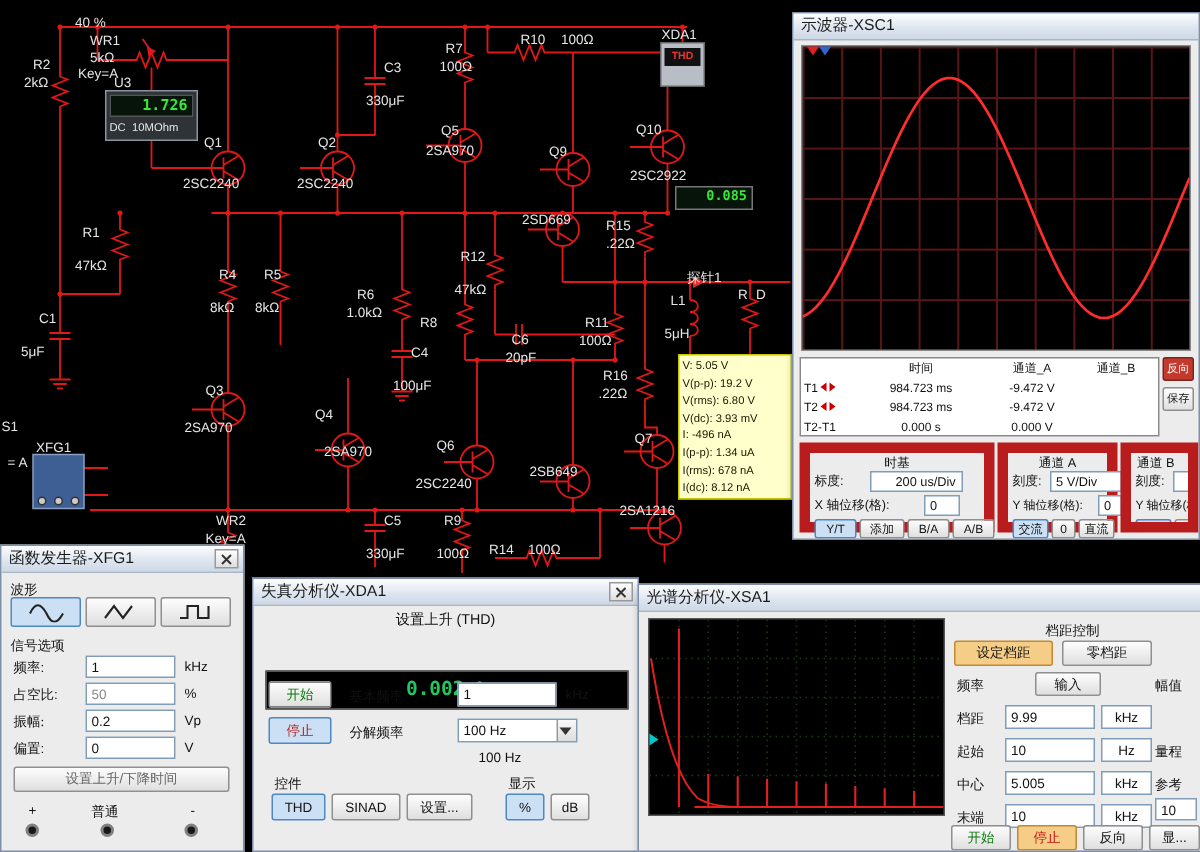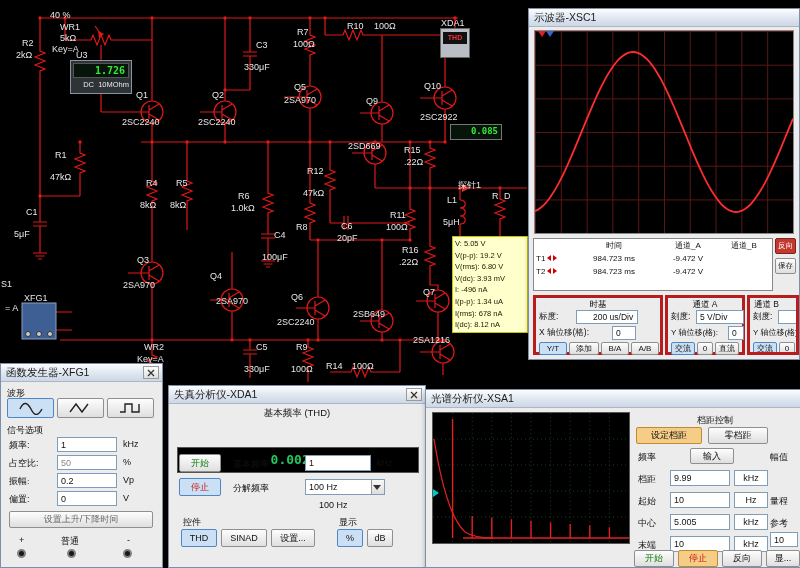--- a/index.html
+++ b/index.html
@@ -2,37 +2,37 @@
 <html><head>
 <meta charset="utf-8">
 <style>
   *{margin:0;padding:0;box-sizing:border-box;}
   html,body{width:800px;height:568px;overflow:hidden;background:#000;}
   #screen{position:relative;width:800px;height:568px;background:#000;font-family:"Liberation Sans",sans-serif;}
   #circuit-svg{position:absolute;left:0;top:0;z-index:1;}
   .clabel{position:absolute;color:#e6e6e6;font-size:9px;line-height:10px;white-space:pre;z-index:2;}
   #u3-meter{position:absolute;left:70px;top:60px;width:62px;height:34px;background:#2e3338;border:1px solid #8a949e;z-index:2;padding:2px;}
   .lcd{background:#07140a;color:#35e835;font:bold 10px "DejaVu Sans Mono",monospace;text-align:right;padding:1px 3px;border:1px solid #555;}
-  .u3cap{color:#e8e8e8;font-size:7.5px;text-align:right;margin-top:2px;white-space:pre;}
+  .u3cap{color:#e8e8e8;font-size:7.5px;text-align:left;margin-top:2px;white-space:pre;}
   #pwr-display{position:absolute;left:450px;top:124px;width:52px;height:16px;background:#07140a;border:1px solid #777;color:#35e835;font:bold 9px "DejaVu Sans Mono",monospace;text-align:right;padding:1px 3px;z-index:2;}
   #xda-icon{position:absolute;left:440px;top:28px;width:30px;height:30px;background:#b9bec6;border:1px solid #666;z-index:2;}
   .xda-screen{margin:3px 2px 0;height:12px;background:#111;color:#e33;font:bold 7px "Liberation Sans",sans-serif;text-align:center;line-height:12px;}
   #probe-box{position:absolute;left:452px;top:236px;width:76px;height:97px;background:#ffffcc;border:1px solid #c9c400;z-index:3;font-size:7.5px;color:#1a1a00;padding:1px 2px;line-height:11.6px;white-space:nowrap;overflow:hidden;}
   .win{position:absolute;background:#ececec;border:1px solid #7d8fa8;box-shadow:2px 3px 6px rgba(0,0,0,.55);z-index:10;overflow:hidden;}
   .titlebar{position:absolute;left:0;top:0;right:0;height:18px;background:linear-gradient(#fcfdfe,#dce4ef 60%,#cdd8e6);border-bottom:1px solid #aab6c6;font-size:10.5px;color:#1a1a1a;line-height:17px;padding-left:5px;white-space:nowrap;overflow:hidden;}
   .closebtn{position:absolute;top:2px;right:3px;width:16px;height:13px;background:linear-gradient(#fefefe,#dedede);border:1px solid #999;}
   .closebtn svg{display:block;margin:2px auto 0;}
   .btn{position:absolute;background:linear-gradient(#fdfdfd,#dfdfdf);border:1px solid #8f8f8f;border-radius:2px;font-size:9px;color:#111;text-align:center;overflow:hidden;white-space:nowrap;}
   .btn.on{background:#cce0f5;border-color:#4d88c4;}
   .btn.orange{background:#f5cd86;border-color:#c08a30;}
   .field{position:absolute;background:#fff;border:1px solid #7f9db9;font-size:9px;color:#111;padding-left:3px;line-height:14px;white-space:nowrap;overflow:hidden;}
   .field.ctr{padding-left:0;text-align:center;}
   .lbl{position:absolute;font-size:9px;color:#111;white-space:nowrap;}
   .dim{color:#888;}
-  .grpbox{position:absolute;border:3px solid #b91c1c;}
+  .grpbox{position:absolute;border:7px solid #b91c1c;}
   .grp-title{position:absolute;top:1px;left:0;right:0;text-align:center;font-size:8.5px;color:#111;}
   .scope-graph{position:absolute;left:5px;top:21px;width:260px;height:204px;background:#000;border:1px solid #888;
     background-image:linear-gradient(to right,#5a1616 1px,transparent 1px),linear-gradient(to bottom,#5a1616 1px,transparent 1px);
     background-size:25.8px 33.7px;}
   .cursor-panel{position:absolute;left:4px;top:229px;width:240px;height:53px;background:#fff;border:1px solid #888;font-size:8px;color:#111;}
   .crow{display:flex;line-height:13px;}
   .c0{width:38px;padding-left:2px;}
   .c1{width:84px;text-align:center;}
   .c2{width:64px;text-align:center;}
   .c3{width:48px;text-align:center;}
@@ -225,21 +225,21 @@
       <span class="clabel" style="left: 55px; top: 150px;">R1</span>
       <span class="clabel" style="left: 50px; top: 172px;">47kΩ</span>
       <span class="clabel" style="left: 146px; top: 178px;">R4</span>
       <span class="clabel" style="left: 140px; top: 200px;">8kΩ</span>
       <span class="clabel" style="left: 176px; top: 178px;">R5</span>
       <span class="clabel" style="left: 170px; top: 200px;">8kΩ</span>
       <span class="clabel" style="left: 238px; top: 191px;">R6</span>
       <span class="clabel" style="left: 231px; top: 203px;">1.0kΩ</span>
       <span class="clabel" style="left: 307px; top: 166px;">R12</span>
       <span class="clabel" style="left: 303px; top: 188px;">47kΩ</span>
-      <span class="clabel" style="left: 296px; top: 210px; margin-top: 12px;">R8</span>
+      <span class="clabel" style="left: 280px; top: 210px;">R8</span>
       <span class="clabel" style="left: 341px; top: 221px;">C6</span>
       <span class="clabel" style="left: 337px; top: 233px;">20pF</span>
       <span class="clabel" style="left: 390px; top: 210px;">R11</span>
       <span class="clabel" style="left: 386px; top: 222px;">100Ω</span>
       <span class="clabel" style="left: 402px; top: 245px;">R16</span>
       <span class="clabel" style="left: 399px; top: 257px;">.22Ω</span>
       <span class="clabel" style="left: 447px; top: 195px;">L1</span>
       <span class="clabel" style="left: 443px; top: 217px;">5μH</span>
       <span class="clabel" style="left: 458px; top: 180px;">探针1</span>
       <span class="clabel" style="left: 492px; top: 191px;">R</span>
@@ -315,20 +315,26 @@
         <span class="c1">984.723 ms</span>
         <span class="c2">-9.472 V</span>
         <span class="c3"></span>
       </div>
       <div class="crow">
         <span class="c0"><span>T2</span><i class="arwL"></i><i class="arwR"></i></span>
         <span class="c1">984.723 ms</span>
         <span class="c2">-9.472 V</span>
         <span class="c3"></span>
       </div>
+      <div class="crow">
+        <span class="c0">T2-T1</span>
+        <span class="c1">0.000 s</span>
+        <span class="c2">0.000 V</span>
+        <span class="c3"></span>
+      </div>
     </div>
     <div class="btn redbtn" style="left:246px;top:229px;width:21px;height:16px;font-size:7.5px;line-height:14px;">反向</div>
     <div class="btn" style="left:246px;top:249px;width:21px;height:16px;font-size:7.5px;line-height:14px;">保存</div>
 
     <div class="grpbox" style="left:4px;top:286px;width:130px;height:60px;">
       <div class="grp-title">时基</div>
       <span class="lbl" style="left:3px;top:13px;font-size:8.5px;">标度:</span>
       <div class="field" style="left:40px;top:12px;width:62px;height:14px;font-size:8.5px;line-height:12px;padding-left:16px;">200 us/Div</div>
       <span class="lbl" style="left:3px;top:29px;font-size:8.5px;">X 轴位移(格):</span>
       <div class="field" style="left:76px;top:28px;width:24px;height:14px;font-size:8.5px;line-height:12px;">0</div>
@@ -407,21 +413,21 @@
 
   <div class="win" style="left:168px;top:385px;width:258px;height:183px;">
     <div class="titlebar">
       <span>失真分析仪-XDA1</span>
     </div>
     <div class="closebtn">
         <svg width="8" height="8">
           <path d="M1 1 L7 7 M7 1 L1 7" stroke="#333" stroke-width="1.3"></path>
         </svg>
       </div>
-    <span class="lbl" style="left:0;top:21px;width:100%;text-align:center;font-size:9.5px;">基本频率 (THD)</span>
+    <span class="lbl" style="left:0;top:21px;width:100%;text-align:center;font-size:9.5px;">设置上升 (THD)</span>
     <div class="thd-display">0.002 %</div>
     <div class="btn" style="left:10px;top:68px;width:42px;height:18px;line-height:16px;color:#0a7a0a;">开始</div>
     <div class="btn on" style="left:10px;top:92px;width:42px;height:18px;line-height:16px;color:#c01010;">停止</div>
     <span class="lbl" style="left:64px;top:72px;">基本频率</span>
     <div class="field" style="left:136px;top:69px;width:66px;height:16px;">1</div>
     <span class="lbl" style="left:208px;top:72px;">kHz</span>
     <span class="lbl" style="left:64px;top:96px;">分解频率</span>
     <div class="field" style="left:136px;top:93px;width:80px;height:16px;">
       <span>100 Hz</span>
       <span class="dd-arrow">

